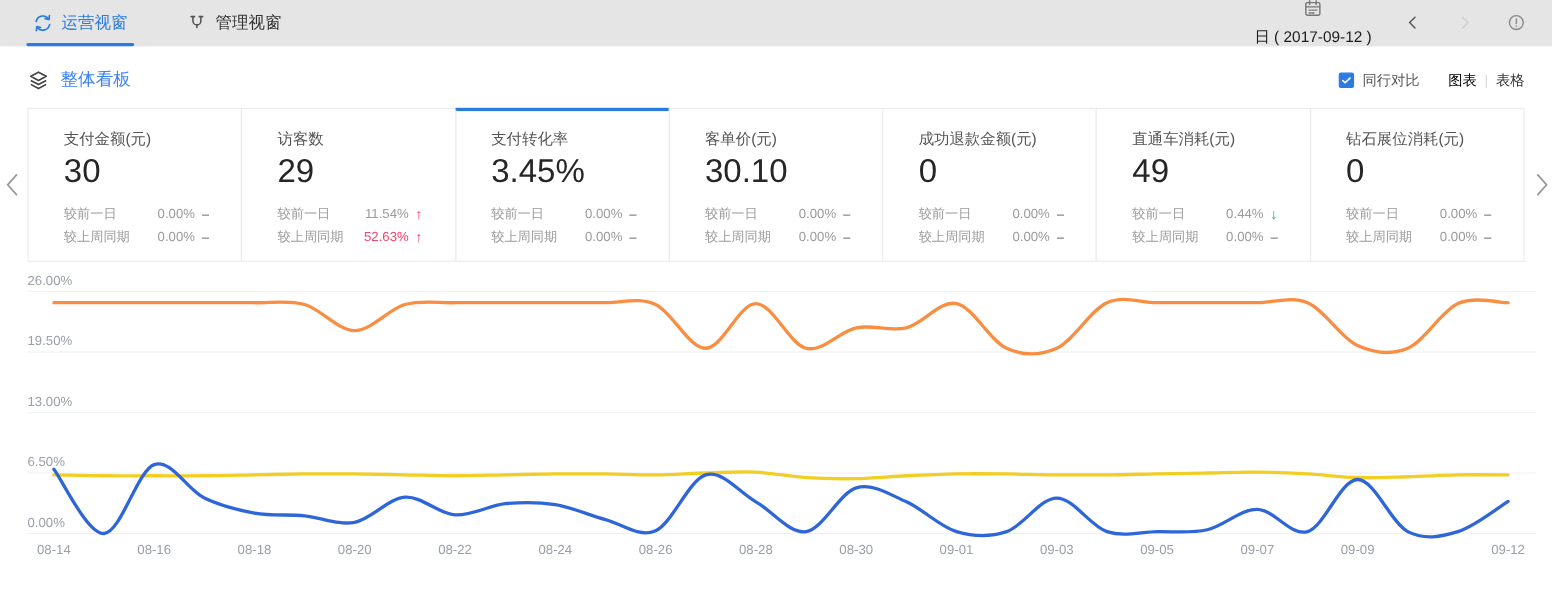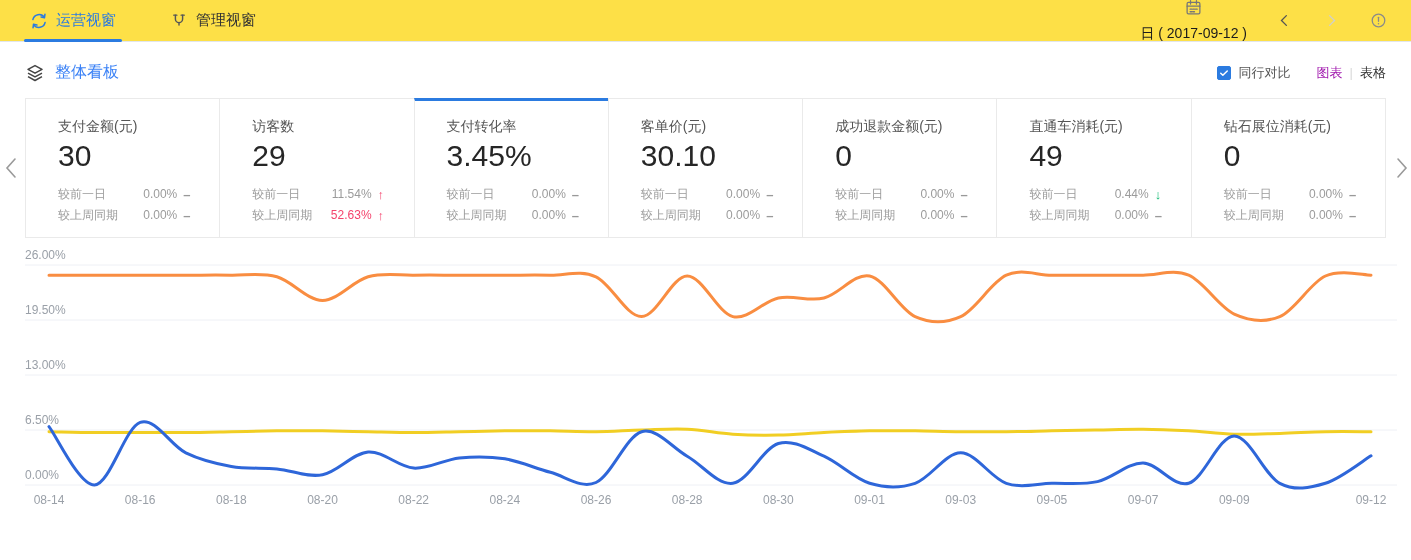--- a/index.html
+++ b/index.html
@@ -1,20 +1,20 @@
 <!DOCTYPE html>
 <html><head>
 <meta charset="utf-8">
 <style>
   * { box-sizing: border-box; margin: 0; padding: 0; }
   html,body { width:1411px; height:560px; background:#fff; font-family:"Liberation Sans","DejaVu Sans",sans-serif; overflow:hidden; }
   .page { width:1411px; height:560px; position:relative; background:#fff; }
 
   
-  .topnav { height:42px; display:flex; align-items:center; padding:0 22px 0 30px; border-bottom:1px solid #e2e6ec; background:#fde047; }
+  .topnav { height:42px; display:flex; align-items:center; padding:0 22px 0 30px; border-bottom:1px solid #e2e6ec; background:#e5e5e5; }
   .tab { display:flex; align-items:center; gap:8px; height:100%; position:relative; margin-right:54px; cursor:pointer; font-size:15px; color:#333; }
   .tab .ticon { display:flex; color:#555; }
   .tab.active { color:#2b7be0; }
   .tab.active .ticon { color:#2b7be0; }
   .tab.active::after { content:""; position:absolute; left:-6px; right:-6px; bottom:-1px; height:3px; background:#2b7be0; border-radius:2px; }
   .nav-right { margin-left:auto; display:flex; align-items:center; }
   .date-group { display:flex; align-items:center; gap:9px; font-size:14px; color:#1c1c1c; cursor:pointer;flex-direction:column; }
   .date-group .cal { color:#777; display:flex; }
   .nav-ico { display:flex; align-items:center; justify-content:center; width:22px; height:22px; cursor:pointer; }
   .chev-prev { color:#555; margin-left:26px; }
@@ -23,21 +23,21 @@
 
   
   .board-header { display:flex; align-items:center; padding:20px 25px 15px 25px; }
   .board-left { display:flex; align-items:center; color:#444; }
   .board-title { font-size:16px; color:#3b82f6; font-weight:400; margin-left:10px; }
   .board-right { margin-left:auto; display:flex; align-items:center; font-size:13px; color:#555; }
   .checkbox { width:14px; height:14px; border-radius:2px; border:1px solid #b9bec6; background:#fff; display:inline-flex; align-items:center; justify-content:center; margin-right:8px; cursor:pointer; }
   .checkbox.checked { background:#2b7be0; border-color:#2b7be0; }
   .view-toggle { margin-left:26px; display:flex; align-items:center; }
   .view-link { cursor:pointer; color:#333; }
-  .view-link.active { color:#a21caf; }
+  .view-link.active { color:#000000; }
   .view-divider { color:#d8d8d8; margin:0 7px; }
 
   
   .cards-row { position:relative; margin:0 25px; }
   .cards { display:flex; }
   .card { flex:1; border:1px solid #eaeaea; margin-left:-1px; height:140px; padding:17px 20px 0 32px; background:#fff; cursor:pointer; }
   .card:first-child { margin-left:0; }
   .card.selected { border-top:3px solid #2b7be0; padding-top:15px; }
   .card-label { font-size:14px; color:#555; line-height:20px; }
   .card-value { font-size:30px; color:#262626; font-weight:500; line-height:38px; margin:1px 0 9px 0; }

